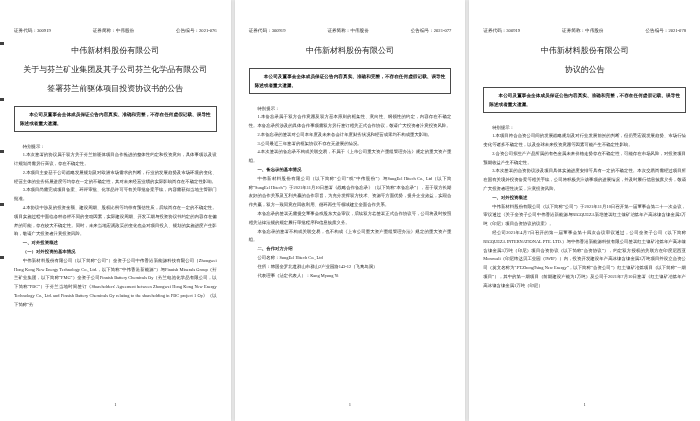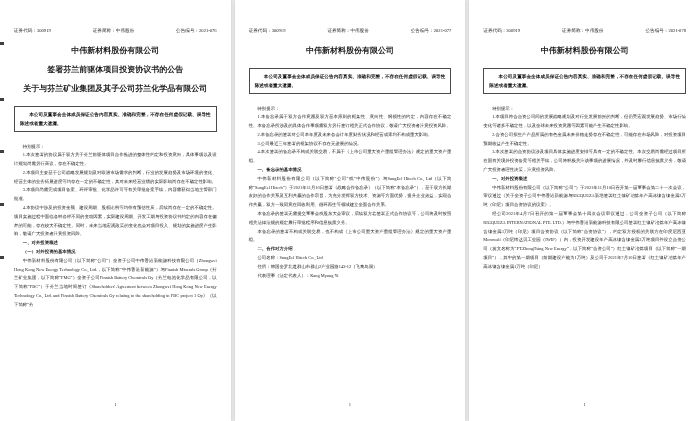--- a/index.html
+++ b/index.html
@@ -24,21 +24,21 @@
     display:flex;
     justify-content:space-between;
     font-size:4.6px;
     line-height:1.2;
     color:#222;
     white-space:nowrap;
   }
   .title-block{
     margin-top:13px;
     text-align:center;
-    font-weight:700;
+    font-weight:400;
     font-size:8px;
   }
   .title-line{line-height:8px;margin:0 0 11px 0;}
   .box{
     border:1px solid #4a4a4a;
     padding:3px 5px;
     font-size:4.6px;
     font-weight:700;
     line-height:9px;
     text-align:justify;
@@ -82,22 +82,22 @@
 <div class="artifact" style="top:256px"></div>
 
 <div class="sheet">
   <div class="doc-header">
     <span>证券代码：300919</span>
     <span>证券简称：中伟股份</span>
     <span>公告编号：2021-076</span>
   </div>
   <div class="title-block">
     <div class="title-line">中伟新材料股份有限公司</div>
+    <div class="title-line">关于与芬兰矿业集团及其子公司芬兰化学品有限公司</div>
     <div class="title-line">签署芬兰前驱体项目投资协议书的公告</div>
-    <div class="title-line">关于与芬兰矿业集团及其子公司芬兰化学品有限公司</div>
   </div>
   <div class="box">本公司及董事会全体成员保证公告内容真实、准确和完整，不存在任何虚假记载、误导性陈述或者重大遗漏。</div>
   <div class="body-text">
     <p class="note-label">特别提示：</p>
     <p>1.本次签署的协议属于双方关于芬兰前驱体项目合作推进的整体性约定和投资意向，具体事项以及设计规划尚需另行商议，存在不确定性。</p>
     <p>2.本项目主要基于公司战略发展规划及对欧洲市场需求的判断，行业的发展趋势及市场环境的变化、经营主体的业务拓展进度等均存在一定的不确定性，其对未来经营业绩的实际影响尚存在不确定性影响。</p>
     <p>3.本项目尚需完成项目备案、环评审批、化学品许可等有关审批备案手续，内容需获得当地主管部门批准。</p>
     <p>4.本协议中涉及的投资金额、建设周期、股权比例等均带有预估性质，后续尚存在一定的不确定性。项目实施过程中面临各种各样不同的变动因素，实际建设周期、开发工期与投资协议书约定的内容存在偏差的可能，存在较大不确定性。同时，未来当地宏观政策的变化也会对项目投入、规划的实施进度产生影响，敬请广大投资者注意投资风险。</p>
     <p class="hd">一、对外投资概述</p>
     <p class="hd">（一）对外投资的基本情况</p>
@@ -135,20 +135,21 @@
 </div>
 
 <div class="sheet">
   <div class="doc-header">
     <span>证券代码：300919</span>
     <span>证券简称：中伟股份</span>
     <span>公告编号：2021-078</span>
   </div>
   <div class="title-block">
     <div class="title-line">中伟新材料股份有限公司</div>
+    <div class="title-line">协议的公告</div>
   </div>
   <div class="box">本公司及董事会全体成员保证公告内容真实、准确和完整，不存在任何虚假记载、误导性陈述或者重大遗漏。</div>
   <div class="body-text">
     <p class="note-label">特别提示：</p>
     <p>1.本项目符合合资公司间的发展战略规划及对行业发展前景的判断，但仍受宏观发展趋势、市场行情变化等诸多不确定性，以及全球未来投资意愿等因素可能产生不确定性影响。</p>
     <p>2.合资公司拟生产产品所属的有色金属未来价格走势存在不确定性，可能存在市场风险，对投资项目预期收益产生不确定性。</p>
     <p>3.本次签署的合资协议涉及项目具体实施进度安排等具有一定的不确定性。本次交易尚需经过项目所在国有关境外投资备案等相关手续，公司将积极关注该事项的进展情况，并及时履行信息披露义务，敬请广大投资者理性决策，注意投资风险。</p>
     <p class="hd">一、对外投资概述</p>
     <p>中伟新材料股份有限公司（以下简称“公司”）于2021年11月10日召开第一届董事会第二十一次会议，审议通过《关于全资子公司中伟香港新能源与RIGQUEZA新增签署红土镍矿冶炼年产高冰镍含镍金属3万吨（印尼）项目合资协议的议案》。</p>
     <p>经公司2021年4月7日召开的第一届董事会第十四次会议审议通过，公司全资子公司（以下简称RIGQUEZA INTERNATIONAL PTE. LTD.）与中伟香港新能源科技有限公司签署红土镍矿冶炼年产高冰镍含镍金属3万吨（印尼）项目合资协议（以下简称“合资协议”），约定双方授权的关联方在印度尼西亚Morowali（印尼纬达贝工业园（IWIP））内，投资开发建设年产高冰镍含镍金属3万吨项目并设立合资公司（英文名称为“PT.ZhongTsing New Energy”，以下简称“合资公司”）红土镍矿冶炼项目（以下简称“一期项目”），其中的第一期项目（前期建设产能为1万吨）及公司于2021年7月10日签署《红土镍矿冶炼年产高冰镍含镍金属1万吨（印尼）</p>

